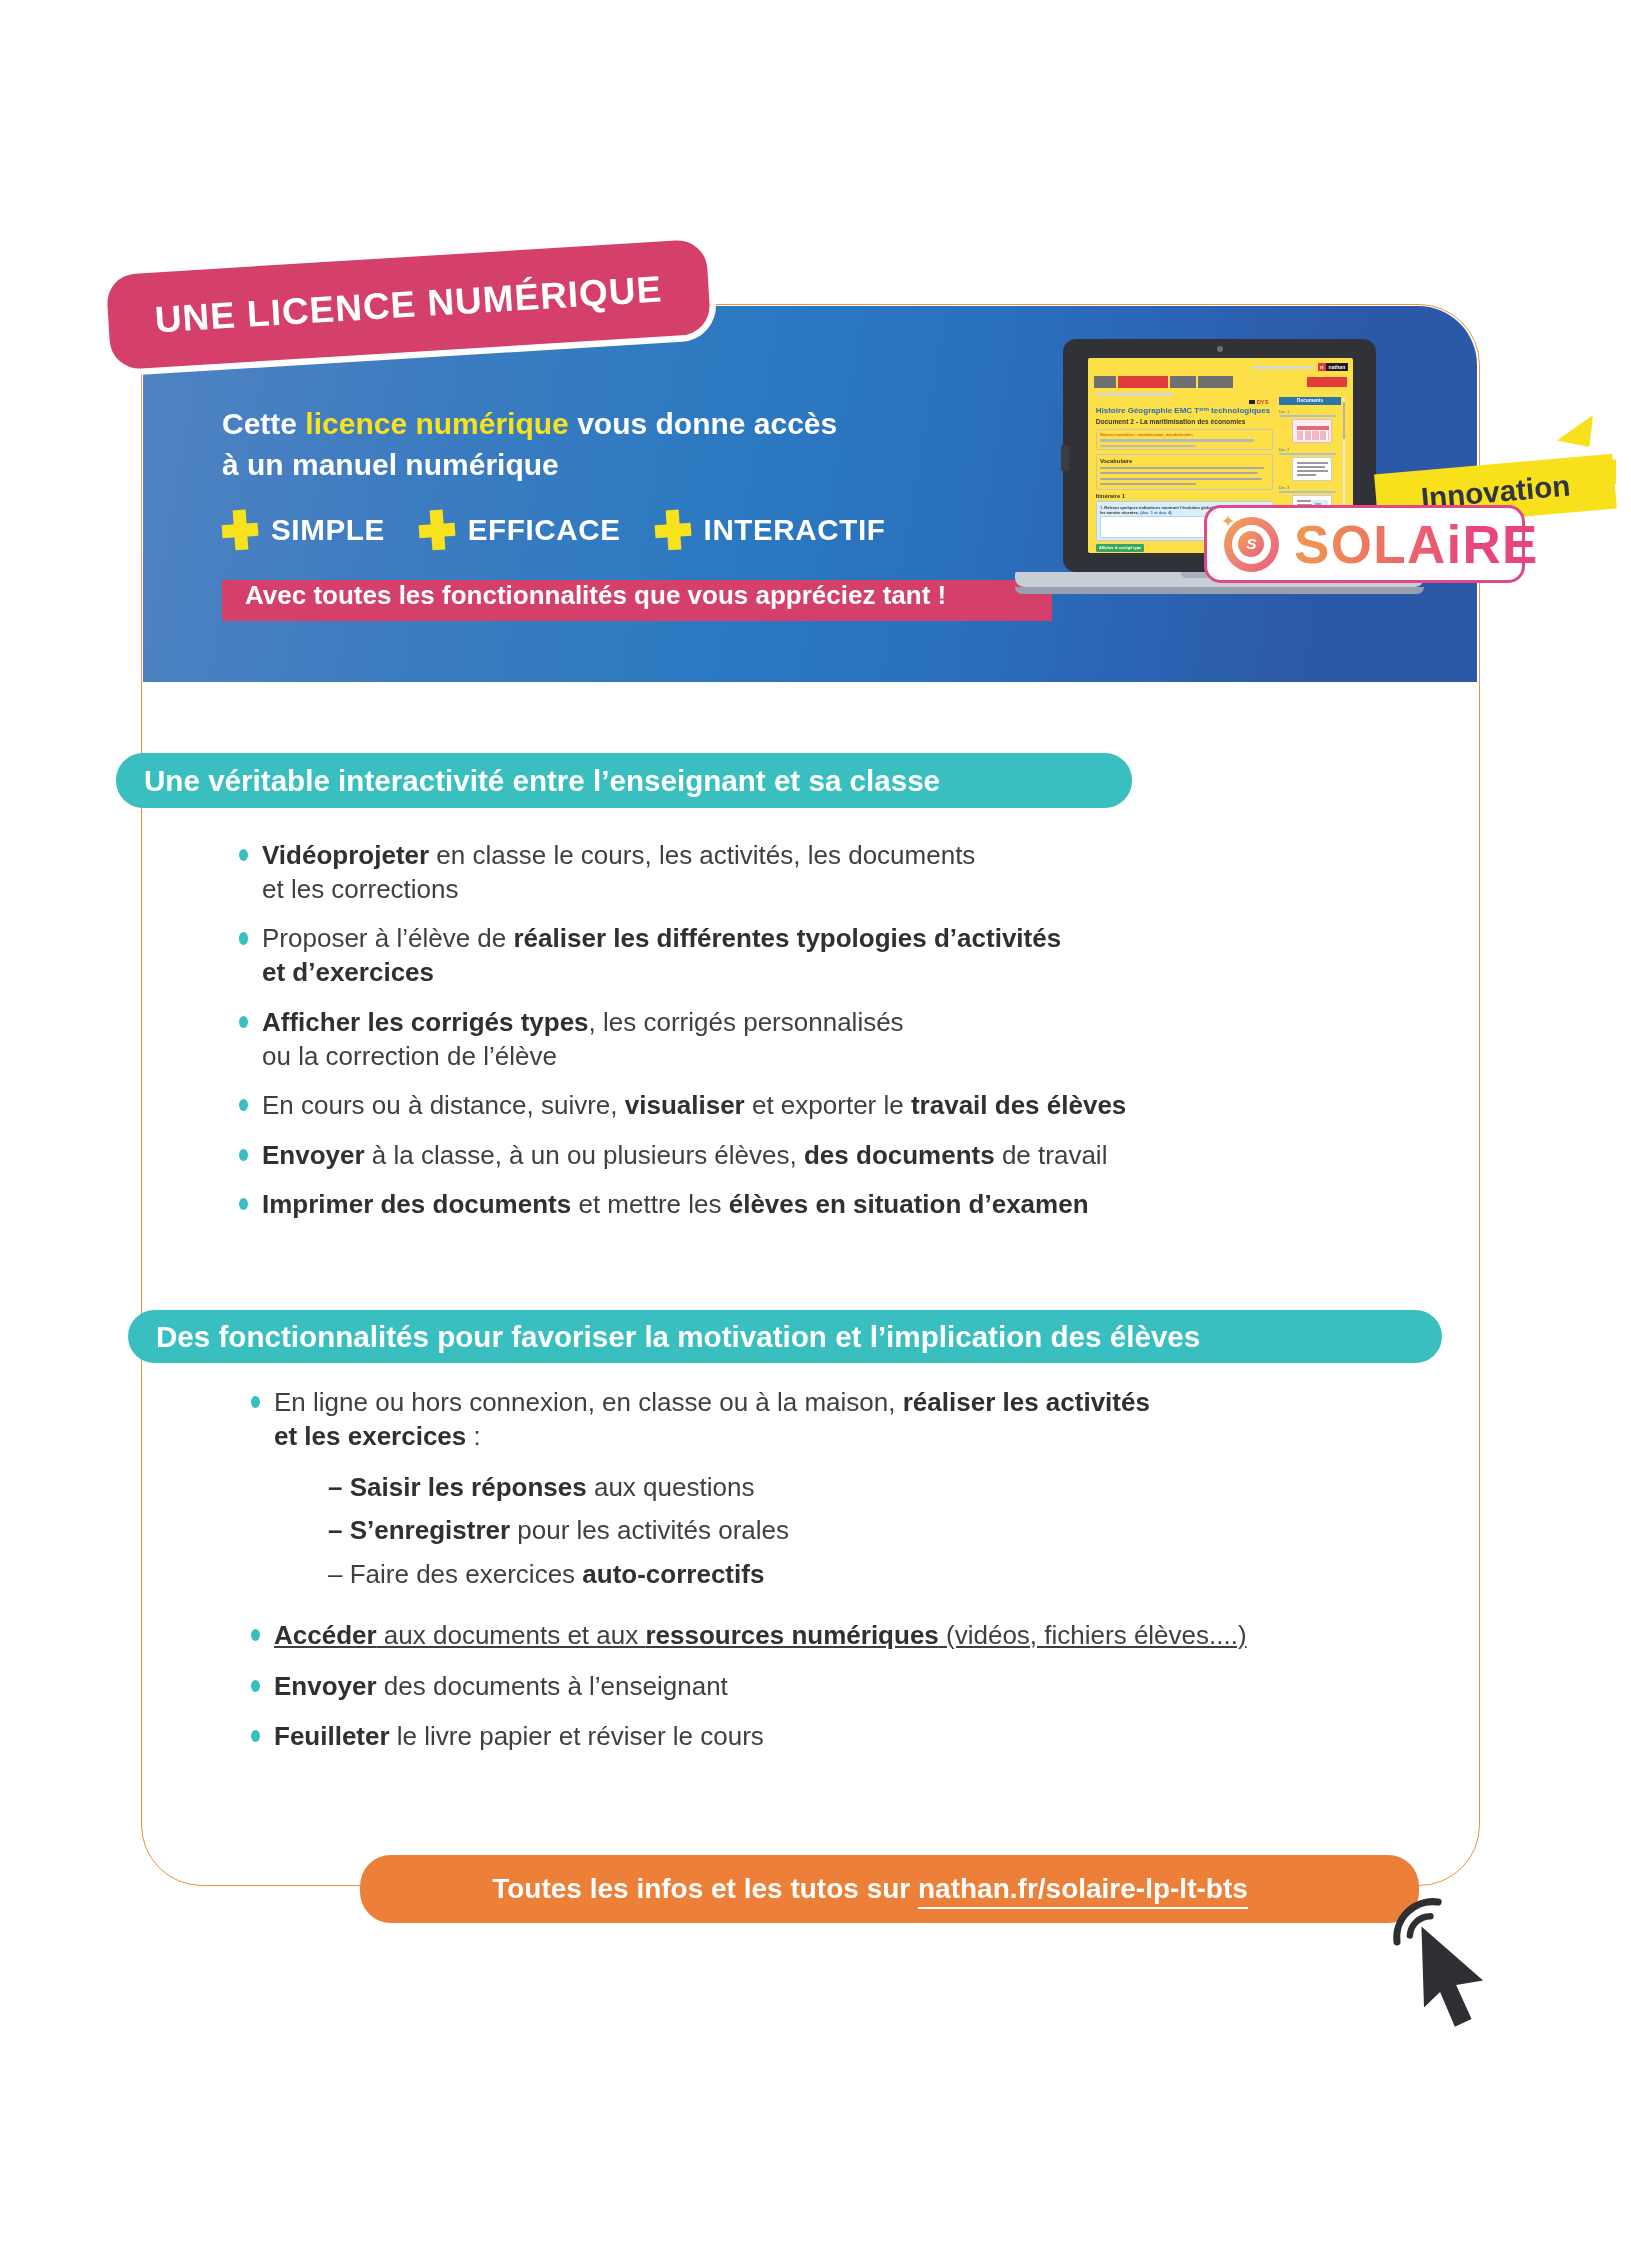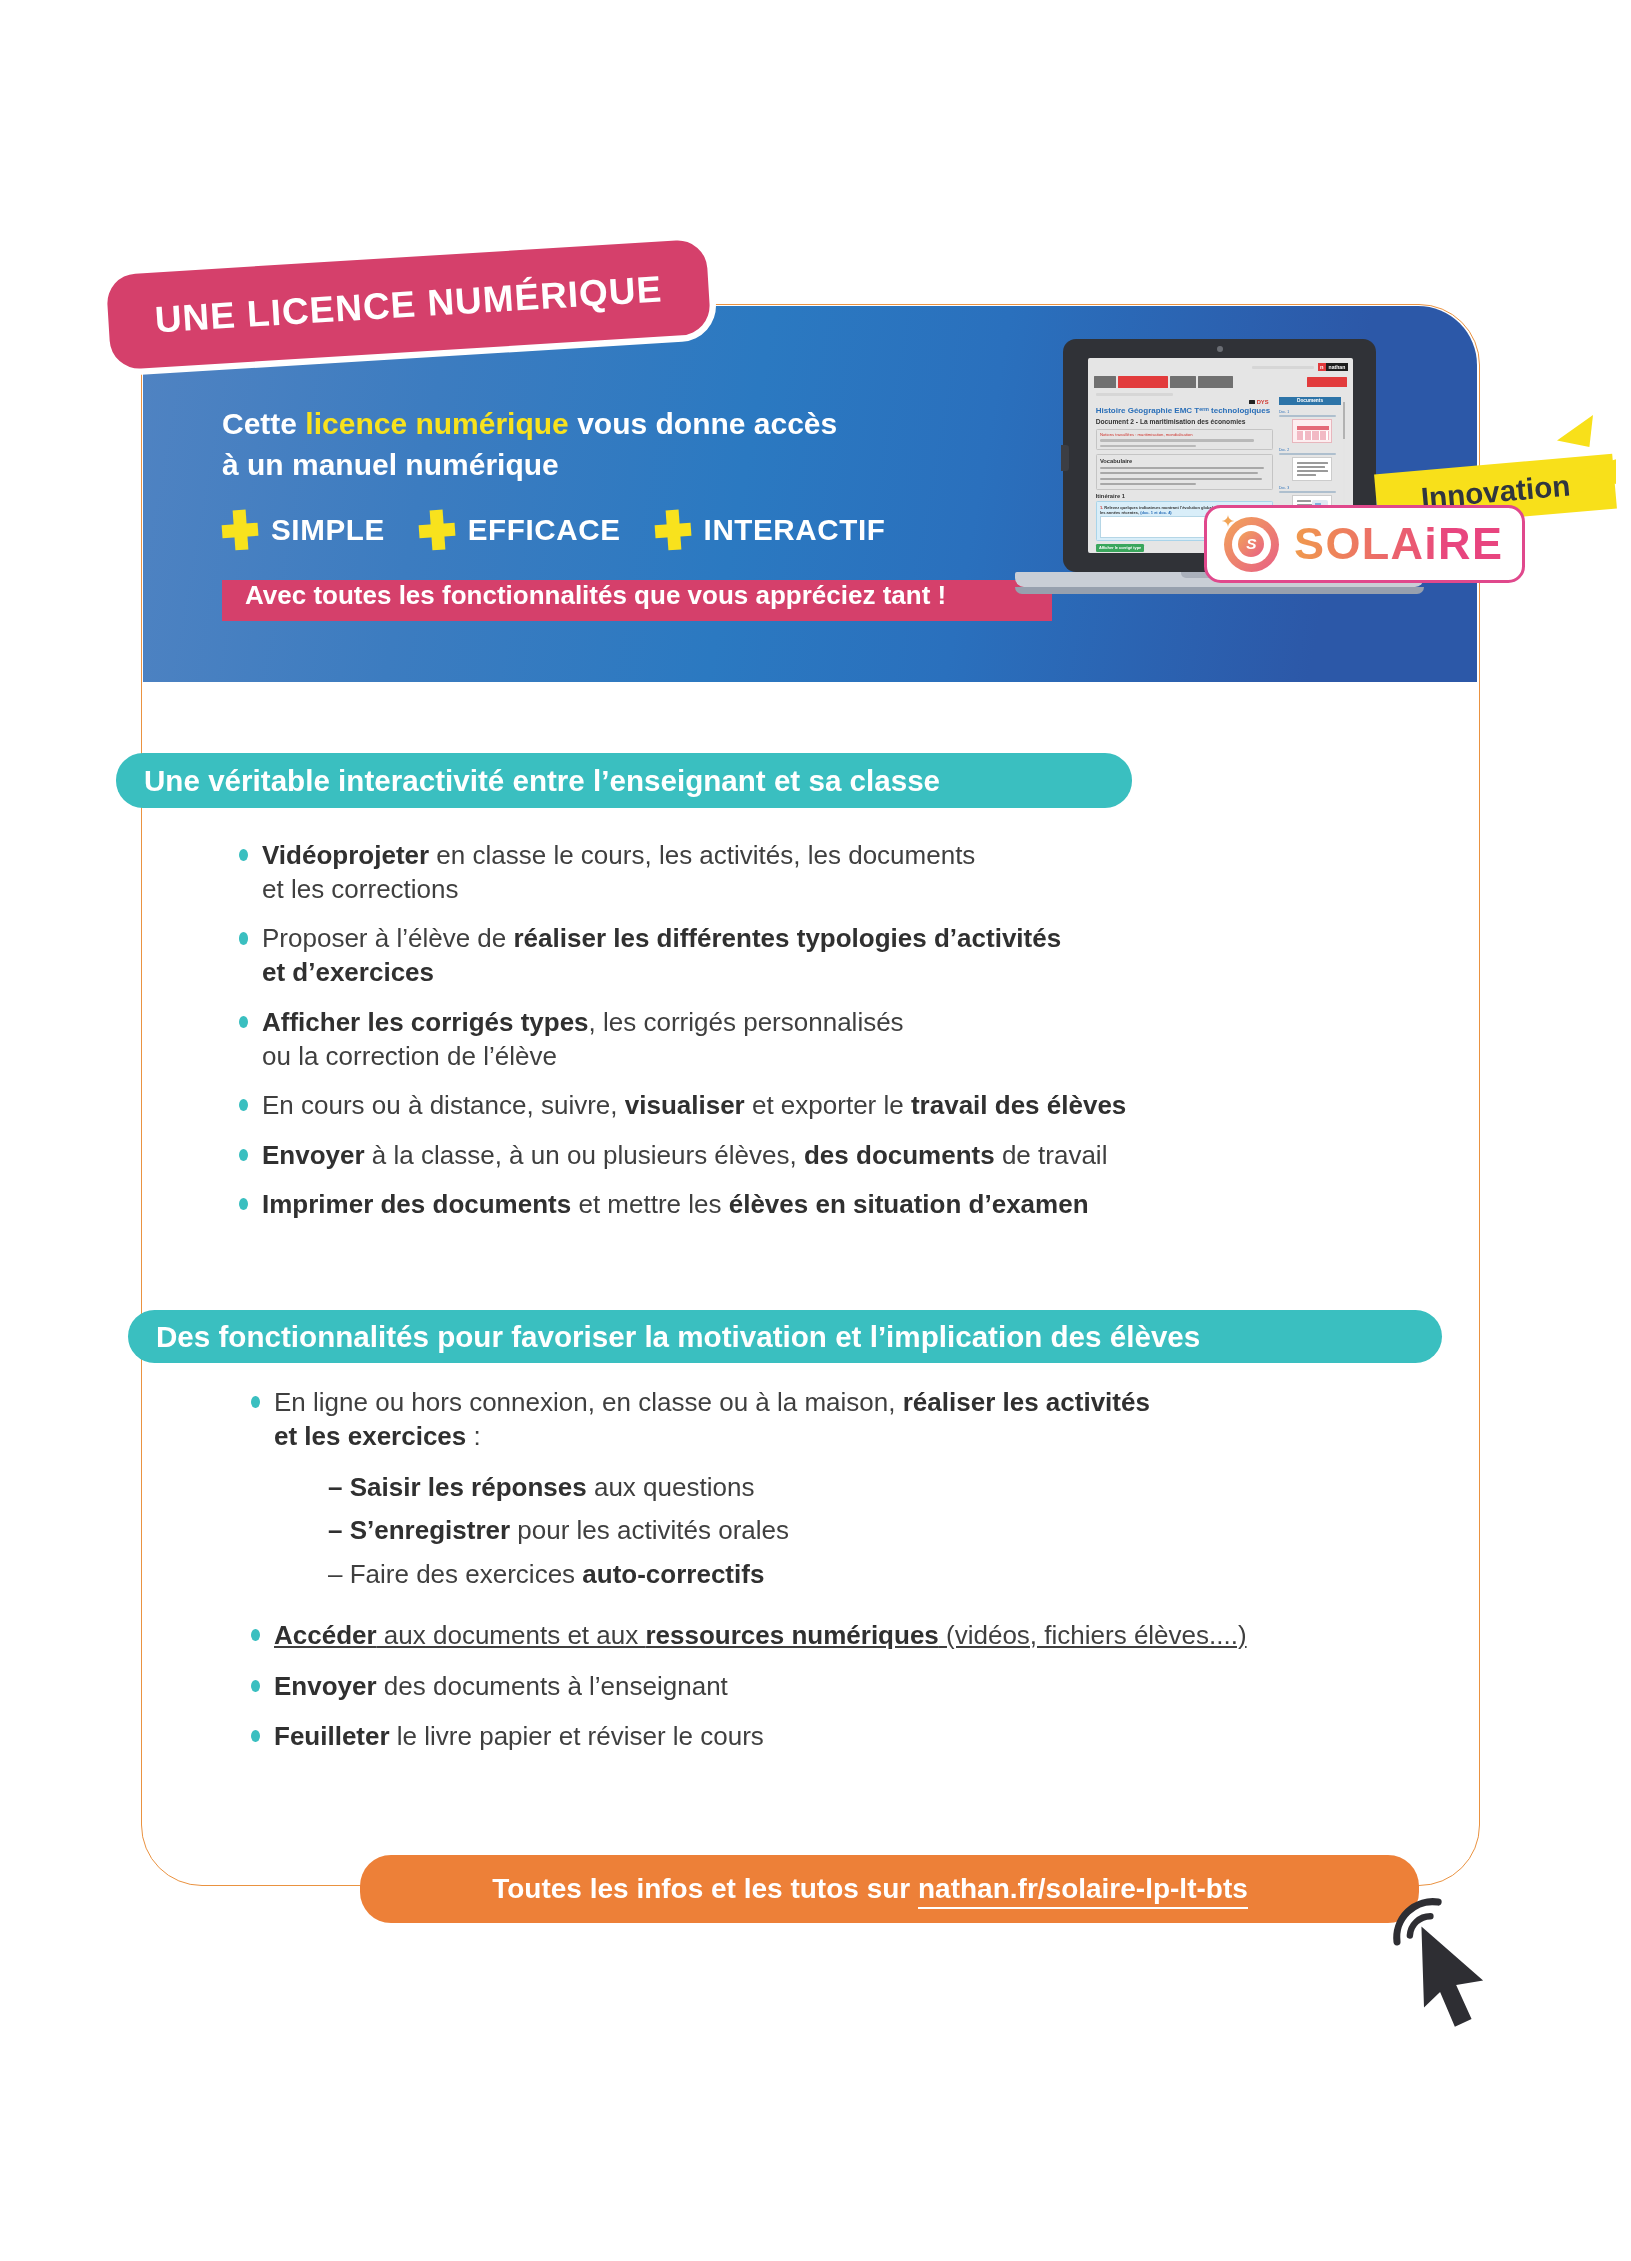--- a/index.html
+++ b/index.html
@@ -34,21 +34,21 @@
           display:flex;align-items:flex-start;padding-left:23px;box-sizing:border-box;}
   .banner span{color:#fff;font-size:26px;font-weight:800;white-space:nowrap;}
 
   
   .lt-screen{left:1063px;top:339px;width:313px;height:233px;background:#303237;border-radius:13px;z-index:5;}
   .lt-cam{left:1217px;top:346px;width:5.8px;height:5.8px;border-radius:50%;background:#6a6d73;z-index:6;}
   .lt-tab{left:1061px;top:445px;width:7.7px;height:26px;background:#3c3e44;border-radius:0 3.2px 3.2px 0;z-index:6;}
   .lt-base{left:1015px;top:572px;width:409px;height:15.4px;background:#c9ced6;border-radius:1.9px 1.9px 9px 9px;z-index:5;}
   .lt-notch{left:1181px;top:572px;width:77px;height:6.4px;background:#aab0bb;border-radius:0 0 5.1px 5.1px;z-index:6;}
   .lt-lip{left:1015px;top:587px;width:409px;height:7px;background:#97a0ae;border-radius:0 0 7.7px 7.7px;z-index:5;}
-  .screen{left:1088px;top:358px;width:265px;height:195px;background:#e5e5e5;border-radius:1.9px;z-index:6;overflow:hidden;
+  .screen{left:1088px;top:358px;width:265px;height:195px;background:#fde047;border-radius:1.9px;z-index:6;overflow:hidden;
           font-family:"Liberation Sans",sans-serif;}
   .screen *{box-sizing:border-box;}
   .sk{background:#d6d6d6;border-radius:1.3px;}
   .lt-toprow{position:absolute;right:5.1px;top:5.1px;display:flex;align-items:center;gap:3.9px;}
   .nlogo{display:flex;}
   .nlogo .nr{width:8.4px;height:8.4px;background:#e0393c;color:#fff;font-size:5.8px;font-weight:700;text-align:center;line-height:8.4px;}
   .nlogo .nb{height:8.4px;background:#1d1d1d;color:#fff;font-size:5.1px;font-weight:700;line-height:8.4px;padding:0 2.6px;}
   .lt-nav{position:absolute;left:6.4px;top:18px;right:6.4px;height:11.6px;display:flex;gap:1.9px;align-items:center;}
   .lt-nav .tab{height:11.6px;background:#707070;border-radius:0.6px;}
   .lt-nav .tab.active{background:#e23b3c;}
@@ -101,21 +101,21 @@
   .tri3{left:1561px;top:491px;width:23px;height:19px;clip-path:polygon(100% 0,0 45%,100% 100%);}
   .solaire{left:1204px;top:505px;width:321px;height:78px;background:#fff;border:3.9px solid #e0488c;border-radius:16.7px;
            z-index:7;display:flex;align-items:center;gap:15.4px;padding-left:16.7px;box-sizing:border-box;}
   .sun{position:relative;width:55px;height:55px;border-radius:50%;
        background:linear-gradient(135deg,#f2a557,#e85f86);flex:0 0 auto;}
   .sun .w{position:absolute;left:8.4px;top:8.4px;width:39px;height:39px;border-radius:50%;background:#fff;}
   .sun .c{position:absolute;left:14.8px;top:14.8px;width:26px;height:26px;border-radius:50%;
           background:linear-gradient(135deg,#f2a557,#e85f86);color:#fff;font-size:15.4px;font-weight:700;
           display:flex;align-items:center;justify-content:center;}
   .sun .star{position:absolute;left:-2.6px;top:-5.1px;color:#f2a557;font-size:16.7px;}
-  .solaire .txt{font-size:45px;font-weight:800;letter-spacing:1.3px;color:#e2578a;white-space:nowrap;}
+  .solaire .txt{font-size:53px;font-weight:800;letter-spacing:1.3px;color:#e2578a;white-space:nowrap;}
   @supports (-webkit-background-clip:text){
     .solaire .txt{background:linear-gradient(90deg,#f09a4d 0%,#e8457f 75%);-webkit-background-clip:text;
                   background-clip:text;color:transparent;}
   }
 
   
   .sechead{background:#3abfc0;border-radius:27px;z-index:4;display:flex;align-items:center;
            padding-left:28px;box-sizing:border-box;}
   .sechead span{color:#fff;font-size:29.6px;font-weight:800;white-space:nowrap;}
   .sh1{left:116px;top:753px;width:1016px;height:55px;}

